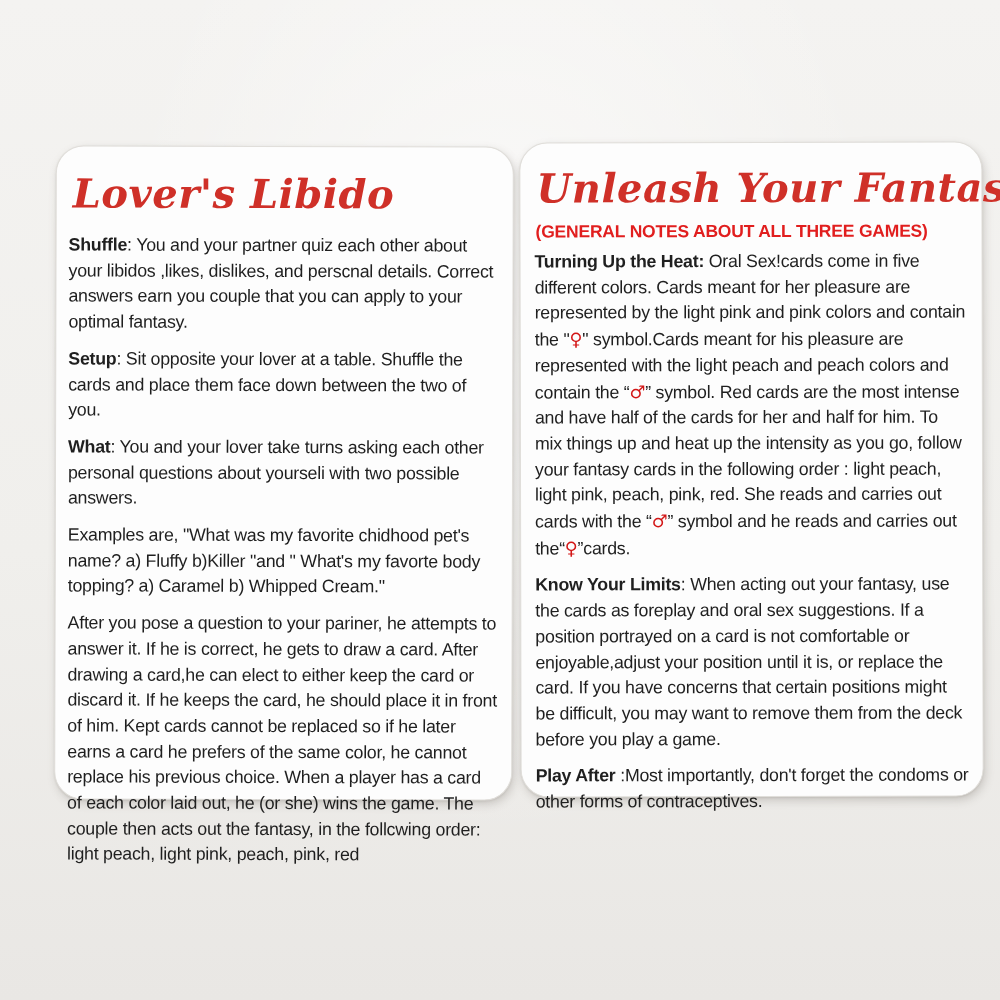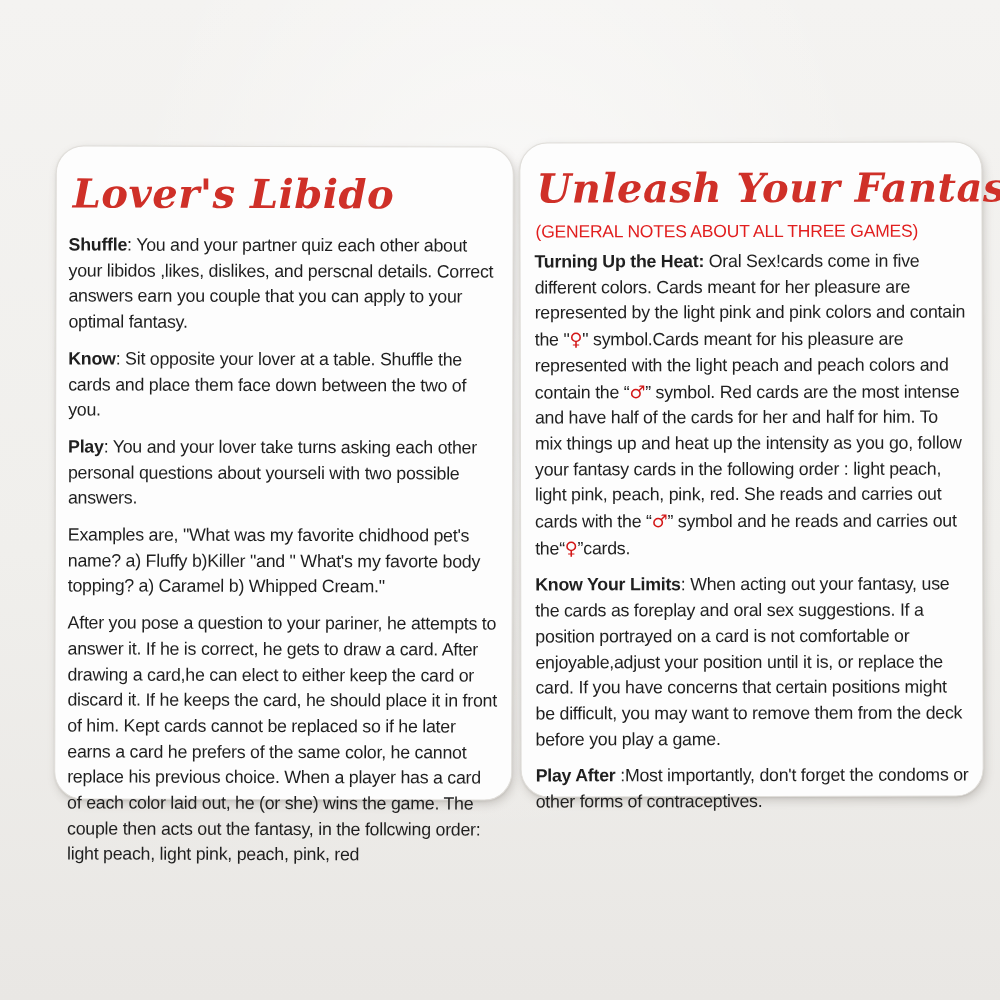--- a/index.html
+++ b/index.html
@@ -29,21 +29,21 @@
     font-style:italic; font-weight:bold;
     font-size:40px; line-height:1.15;
     color:var(--title-red, #cf3028);
     letter-spacing:0.5px;
     margin:8px 0 16px 4px;
     white-space:nowrap;
   }
   .card-right .card-title { margin:6px 0 10px 2px; }
   .card-subtitle {
     color:var(--subtitle-red, #e11e1e);
-    font-weight:normal; font-size:17.5px; letter-spacing:-0.2px;
+    font-weight:bold; font-size:17.5px; letter-spacing:-0.2px;
     margin:0 0 7px 1px;
   }
   .card-body { }
   .para {
     font-size:17.8px; line-height:25.7px;
     letter-spacing:-0.25px;
     color:var(--body-text, #1f1f1f);
     margin:0 0 11px 0;
   }
   .para strong { font-weight:bold; }
@@ -55,22 +55,22 @@
 </style>
 </head>
 <body>
 
 <div class="backdrop"></div>
 
 <div class="card card-left">
   <div class="card-title">Lover's Libido</div>
   <div class="card-body">
       <p class="para"><strong>Shuffle</strong><span>: You and your partner quiz each other about your libidos ,likes, dislikes, and perscnal details. Correct answers earn you couple that you can apply to your optimal fantasy.</span></p>
-      <p class="para"><strong>Know</strong><span>: Sit opposite your lover at a table. Shuffle the cards and place them face down between the two of you.</span></p>
-      <p class="para"><strong>Play</strong><span>: You and your lover take turns asking each other personal questions about yourseli with two possible answers.</span></p>
+      <p class="para"><strong>Setup</strong><span>: Sit opposite your lover at a table. Shuffle the cards and place them face down between the two of you.</span></p>
+      <p class="para"><strong>What</strong><span>: You and your lover take turns asking each other personal questions about yourseli with two possible answers.</span></p>
       <p class="para"><span>Examples are, "What was my favorite chidhood pet's name? a) Fluffy b)Killer "and " What's my favorte body topping? a) Caramel b) Whipped Cream."</span></p>
       <p class="para"><span>After you pose a question to your pariner, he attempts to answer it. If he is correct, he gets to draw a card. After drawing a card,he can elect to either keep the card or discard it. If he keeps the card, he should place it in front of him. Kept cards cannot be replaced so if he later earns a card he prefers of the same color, he cannot replace his previous choice. When a player has a card of each color laid out, he (or she) wins the game. The couple then acts out the fantasy, in the follcwing order: light peach, light pink, peach, pink, red</span></p>
     </div>
 </div>
 
 <div class="card card-right">
   <div class="card-title">Unleash Your Fantasy</div>
   <div class="card-subtitle">(GENERAL NOTES ABOUT ALL THREE GAMES)</div>
   <div class="card-body">
       <p class="para"><strong>Turning Up the Heat:</strong><span> Oral Sex!cards come in five different colors. Cards meant for her pleasure are represented by the light pink and pink colors and contain the "</span><span class="sym">♀</span><span>" symbol.Cards meant for his pleasure are represented with the light peach and peach colors and contain the “</span><span class="sym">♂</span><span>” symbol. Red cards are the most intense and have half of the cards for her and half for him. To mix things up and heat up the intensity as you go, follow your fantasy cards in the following order : light peach, light pink, peach, pink, red. She reads and carries out cards with the “</span><span class="sym">♂</span><span>” symbol and he reads and carries out the“</span><span class="sym">♀</span><span>”cards.</span></p>

